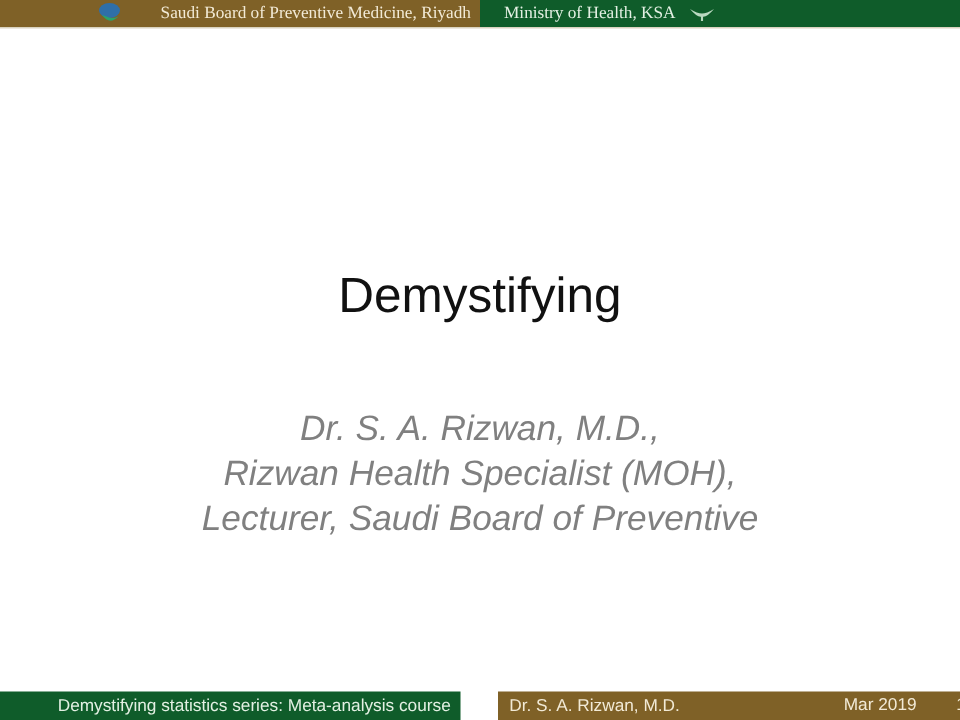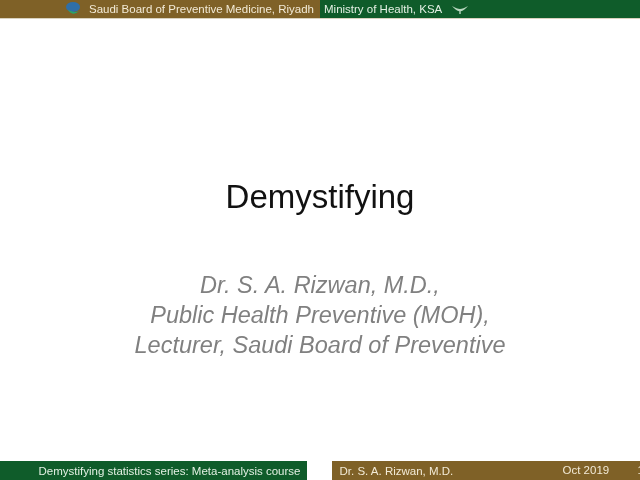--- a/index.html
+++ b/index.html
@@ -5,32 +5,32 @@
     html, body {
       margin: 0; padding: 0;
       width: 640px; height: 480px;
       background: #ffffff;
       overflow: hidden;
       font-family: "Liberation Sans", "DejaVu Sans", sans-serif;
     }
     .slide { position: relative; width: 640px; height: 480px; background: #fff; }
 
     
-    .header { position: absolute; left: 0; top: 0; width: 640px; height: 18px; display: flex; }
+    .header { position: absolute; left: 0; top: 0; width: 640px; height: 18px; display: flex; font-family: Liberation Serif, serif; }
     .header-left {
       width: 320px; height: 18px; background: #7f6127;
       display: flex; align-items: center; justify-content: flex-end;
       box-sizing: border-box; padding-right: 6px;
       color: #f2ead6; font-size: 11.5px; letter-spacing: 0;
       position: relative;
     }
     .header-right {
       width: 320px; height: 18px; background: #0f5c2a;
       display: flex; align-items: center;
-      box-sizing: border-box; padding-left: 4px;
+      box-sizing: border-box; padding-left: 16px;
       color: #e3f0e3; font-size: 11.5px;
     }
     .header-rule { position: absolute; left: 0; top: 18px; width: 640px; height: 1px; background: #d9d2bf; }
     .sbpm-logo { position: absolute; left: 62px; top: 0px; width: 22px; height: 18px; }
     .moh-logo { display: inline-block; margin-left: 8px; width: 20px; height: 12px; }
 
     
     .title {
       position: absolute; left: 0; top: 178px; width: 640px;
       text-align: center; font-size: 33px; color: #111111;
@@ -77,28 +77,28 @@
         <rect x="9.3" y="7" width="1.4" height="4" fill="#b9d8c0"></rect>
       </svg>
     </div>
   </div>
   <div class="header-rule"></div>
 
   <div class="title">Demystifying</div>
 
   <div class="subtitle">
     <div>Dr. S. A. Rizwan, M.D.,</div>
-    <div>Public Health Preventive (MOH),</div>
+    <div>Rizwan Health Specialist (MOH),</div>
     <div>Lecturer, Saudi Board of Preventive</div>
   </div>
 
   <div class="footer">
     <div class="footer-left">
       <span>Demystifying statistics series: Meta-analysis course</span>
     </div>
     <div class="footer-right">
       <span>Dr. S. A. Rizwan, M.D.</span>
-      <span class="footer-date">Oct 2019</span>
+      <span class="footer-date">Mar 2019</span>
       <span class="footer-page">1</span>
     </div>
   </div>
 
 </div>
 
 </body></html>

